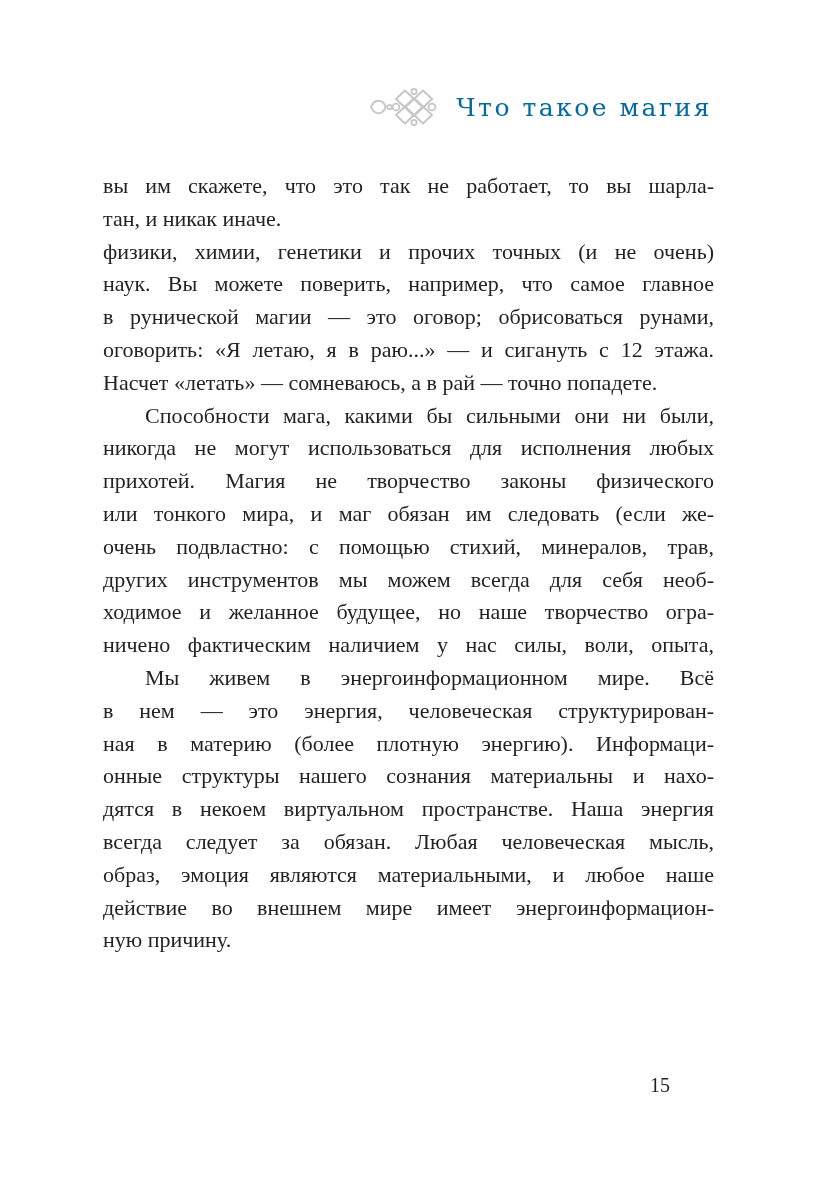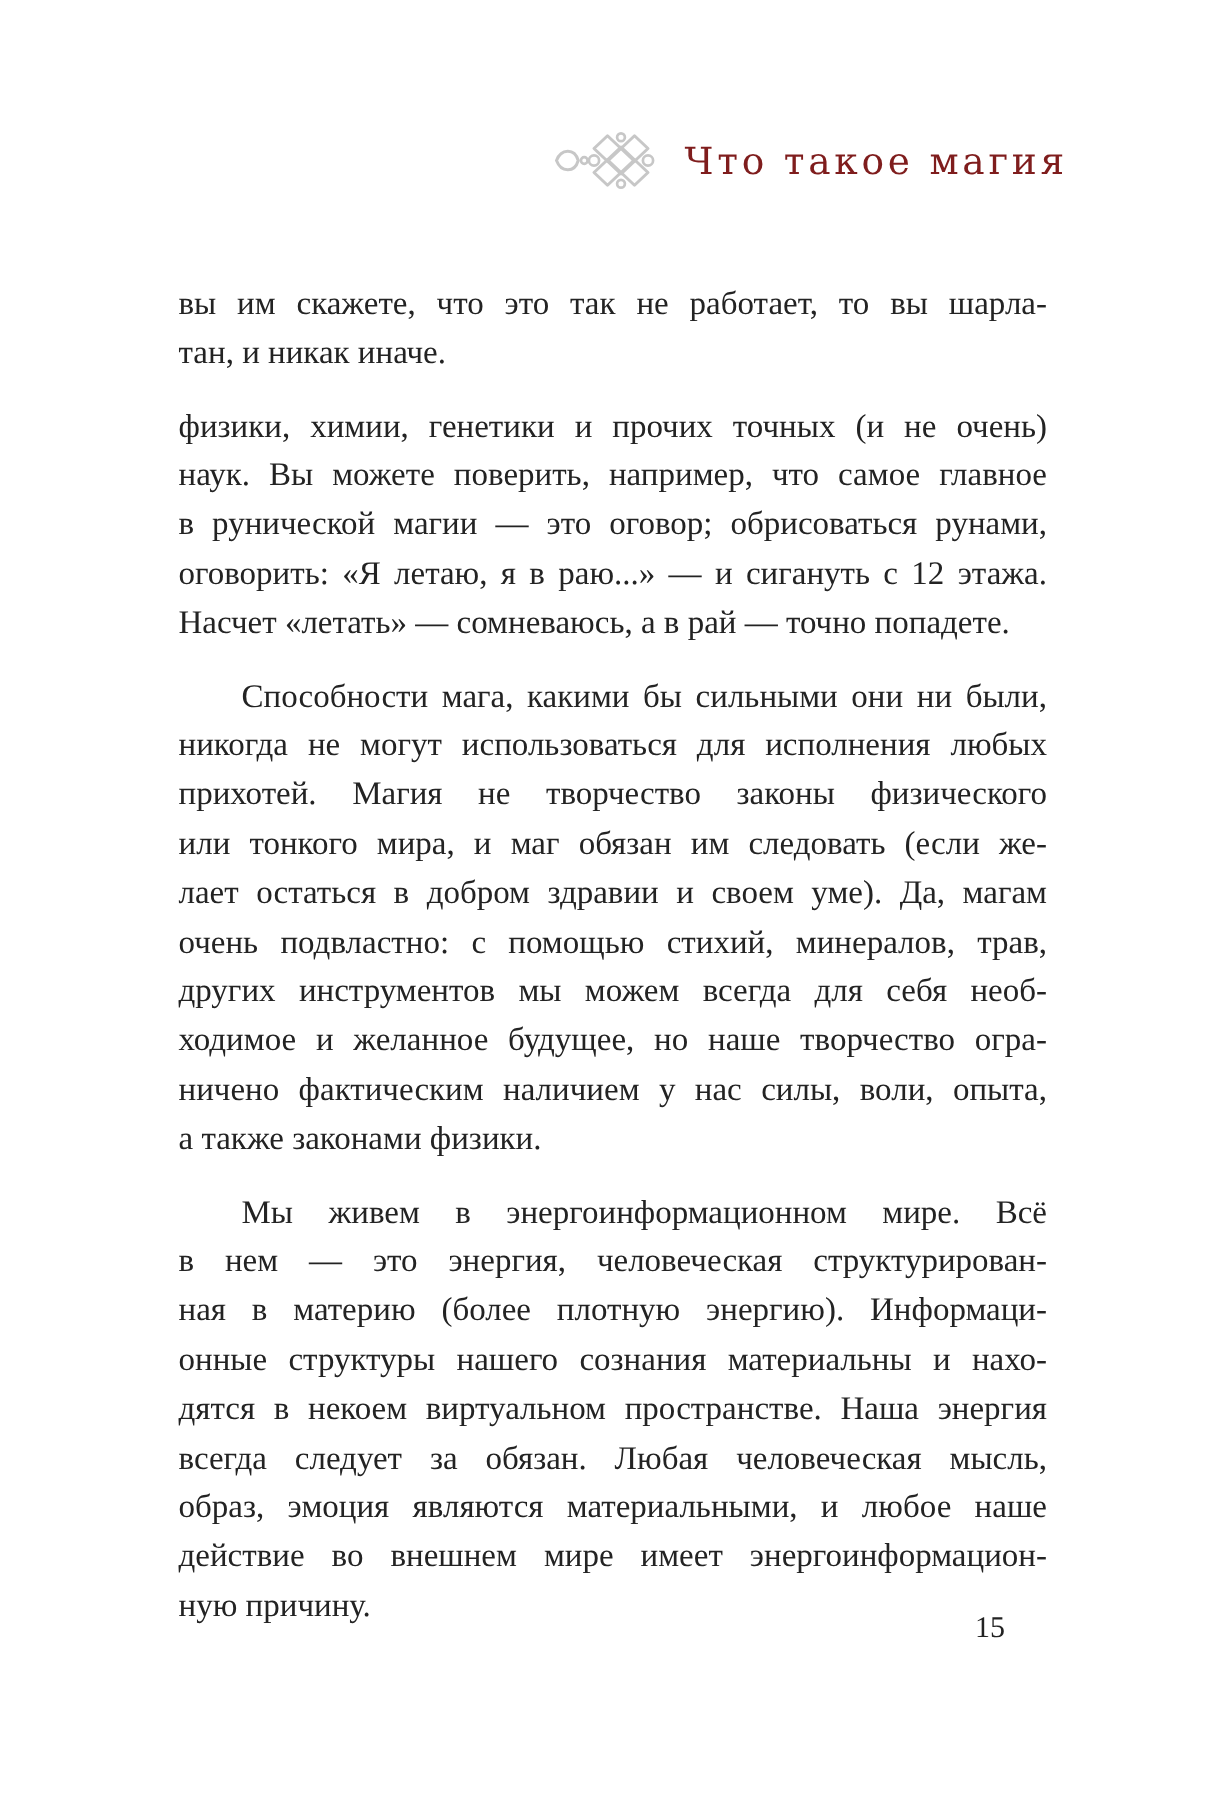--- a/index.html
+++ b/index.html
@@ -29,32 +29,32 @@
   }
   .ornament {
     width: 72px;
     height: 42px;
     flex: 0 0 auto;
   }
   .running-head-title {
     font-family: "DejaVu Serif", serif;
     font-size: 25px;
     letter-spacing: 2.5px;
-    color: #7f1d1d;
+    color: #0369a1;
     white-space: nowrap;
   }
   
   .text-block {
     position: absolute;
     left: 103px;
     top: 170px;
     width: 611px;
     color: #232323;
   }
-  .paragraph { margin: 16px; }
+  .paragraph { margin: 0; }
   .line {
     font-size: 22px;
     line-height: 32.8px;
     text-align: justify;
     text-align-last: justify;
     white-space: normal;
   }
   .line.indent { text-indent: 42px; }
   .line.last { text-align-last: left; }
   
@@ -102,26 +102,24 @@
         <div class="line">наук. Вы можете поверить, например, что самое главное</div>
         <div class="line">в рунической магии — это оговор; обрисоваться рунами,</div>
         <div class="line">оговорить: «Я летаю, я в раю...» — и сигануть с 12 этажа.</div>
         <div class="line last">Насчет «летать» — сомневаюсь, а в рай — точно попадете.</div>
       </div>
       <div class="paragraph">
         <div class="line indent">Способности мага, какими бы сильными они ни были,</div>
         <div class="line">никогда не могут использоваться для исполнения любых</div>
         <div class="line">прихотей. Магия не творчество законы физического</div>
         <div class="line">или тонкого мира, и маг обязан им следовать (если же-</div>
-        <div class="line">лает остаться в добром здравии и своем уме). Да, магам</div>
         <div class="line">очень подвластно: с помощью стихий, минералов, трав,</div>
         <div class="line">других инструментов мы можем всегда для себя необ-</div>
         <div class="line">ходимое и желанное будущее, но наше творчество огра-</div>
         <div class="line">ничено фактическим наличием у нас силы, воли, опыта,</div>
-        <div class="line last">а также законами физики.</div>
       </div>
       <div class="paragraph">
         <div class="line indent">Мы живем в энергоинформационном мире. Всё</div>
         <div class="line">в нем — это энергия, человеческая структурирован-</div>
         <div class="line">ная в материю (более плотную энергию). Информаци-</div>
         <div class="line">онные структуры нашего сознания материальны и нахо-</div>
         <div class="line">дятся в некоем виртуальном пространстве. Наша энергия</div>
         <div class="line">всегда следует за обязан. Любая человеческая мысль,</div>
         <div class="line">образ, эмоция являются материальными, и любое наше</div>
         <div class="line">действие во внешнем мире имеет энергоинформацион-</div>

